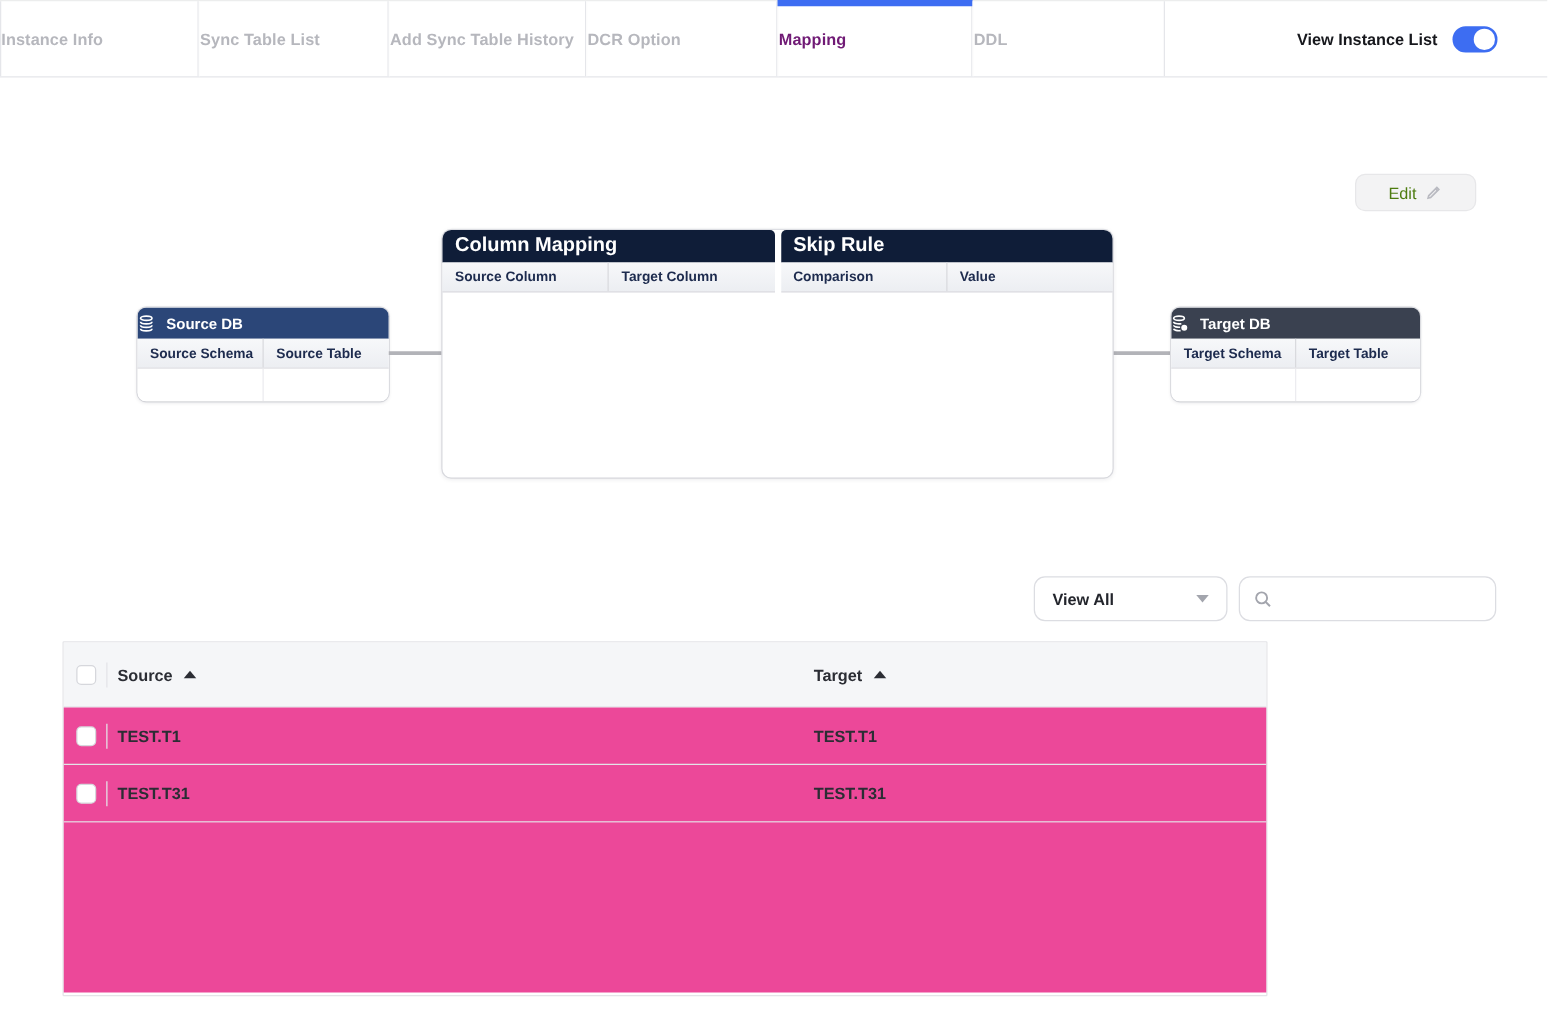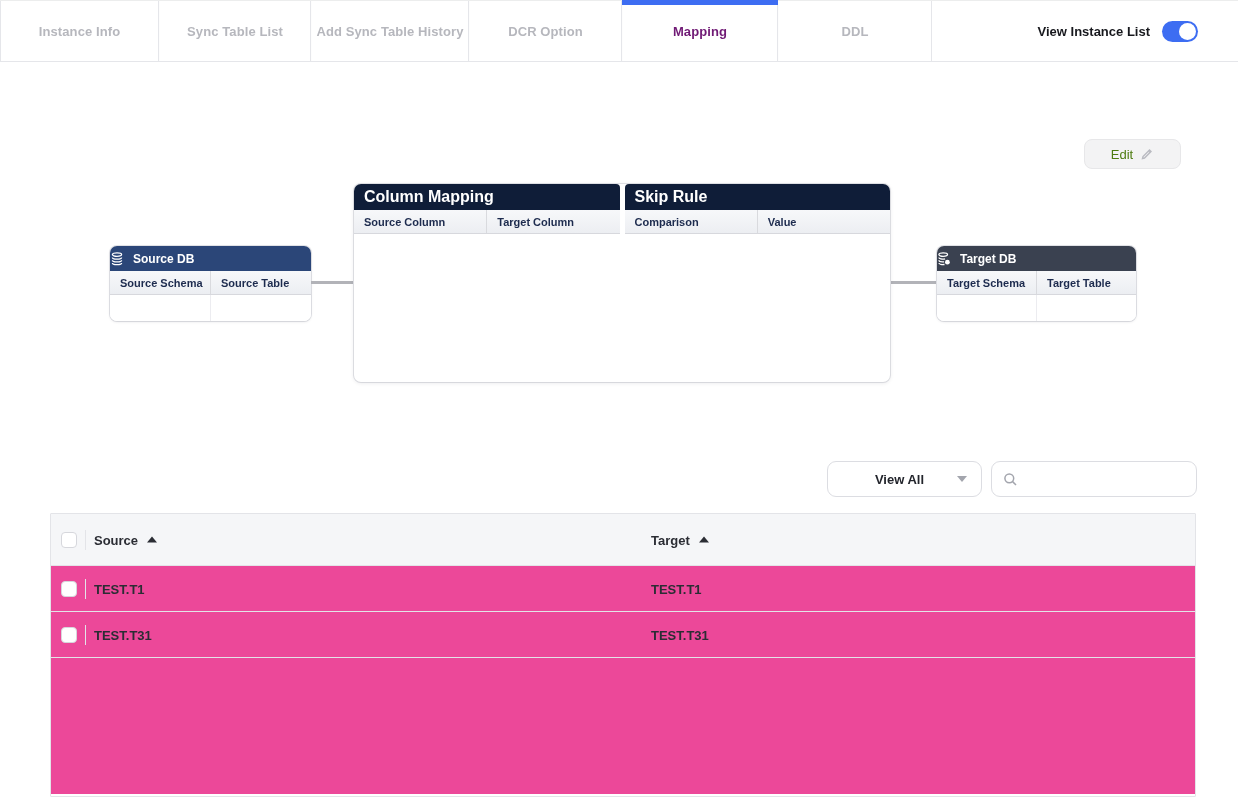--- a/index.html
+++ b/index.html
@@ -3,21 +3,21 @@
 <meta charset="utf-8">
 <style>
   * { margin:0; padding:0; box-sizing:border-box; }
   html,body { width:1238px; height:808px; background:#ffffff;
     font-family:"Liberation Sans", sans-serif; color:#17181d; overflow:hidden; }
   .page { position:relative; width:1238px; height:808px; background:#fff; }
 
   
   .tabbar { position:absolute; left:0; top:0; width:1238px; height:62px;
     display:flex; border-bottom:1px solid #e5e6ea; border-top:1px solid #eceded; }
-  .tab { position:relative; height:100%; display:flex; align-items:center; justify-content:center;
+  .tab { position:relative; height:100%; display:flex; align-items:center; justify-content:flex-start;
     font-size:13px; font-weight:700; color:#b6b7bd; border-right:1px solid #e5e6ea;
     border-left:1px solid #fdfdfd; cursor:pointer; letter-spacing:.1px; }
   .tab:first-child { border-left:1px solid #e5e6ea; }
   .tab.active { color:#701a75; }
   .tab.active::before { content:""; position:absolute; left:-1px; right:-1px; top:-1px; height:5px;
     background:var(--accent); }
   .tab-spacer { flex:1; display:flex; align-items:center; justify-content:flex-end;
     padding-right:40px; gap:12px; }
   .vil-label { font-size:13px; font-weight:700; color:#17181d; }
   .toggle { position:relative; width:36px; height:21px; border-radius:11px;
@@ -59,32 +59,32 @@
   .map-section:first-child .dark { border-top-left-radius:7px; }
   .map-section:last-child .dark { border-top-right-radius:7px; }
 
   .conn { position:absolute; height:3px; background:#b2b3b8; top:281px; }
   .conn.left { left:311px; width:43px; }
   .conn.right { left:890px; width:47px; }
 
   
   .viewall { position:absolute; left:827px; top:461px; width:155px; height:36px;
     border:1px solid #dcdde2; border-radius:9px; background:#fff; display:flex;
-    align-items:center; padding:0 14px; cursor:pointer;text-align:center; }
+    align-items:center; padding:0 14px; cursor:pointer; }
   .viewall .lbl { font-size:13px; font-weight:700; color:#23252c; flex:1; }
   .caret-down { width:0; height:0; border-left:5px solid transparent;
     border-right:5px solid transparent; border-top:6px solid #a3a5ad; }
   .searchbox { position:absolute; left:991px; top:461px; width:206px; height:36px;
     border:1px solid #dcdde2; border-radius:9px; background:#fff; display:flex;
     align-items:center; padding:0 11px; gap:8px; }
   .searchbox input { border:none; outline:none; flex:1; font-size:13px;
     font-family:"Liberation Sans", sans-serif; color:#23252c; background:transparent; }
 
   
-  .mtable { position:absolute; left:50px; top:513px; width:1146px; height:284px;
+  .mtable { position:absolute; left:50px; top:513px; width:964px; height:284px;
     border:1px solid #e3e4e8; border-radius:1px; background:#fff; }
   .mrow { position:relative; height:46px; border-bottom:1px solid #e3e4e8; background:#ec4899; }
   .mrow.header { height:52px; background:#f5f6f8; border-bottom:1px solid #e3e4e8; }
   .chk { position:absolute; left:10px; top:50%; transform:translateY(-50%);
     width:16px; height:16px; border:1px solid #d6d7dc; border-radius:4px;
     background:#fff; cursor:pointer; }
   .rdiv { position:absolute; left:34px; top:50%; transform:translateY(-50%);
     width:1px; height:20px; background:#e3e4e8; }
   .cell-src { position:absolute; left:43px; top:50%; transform:translateY(-50%);
     font-size:13px; font-weight:700; color:#2b2d34; display:flex; align-items:center; gap:9px; }

